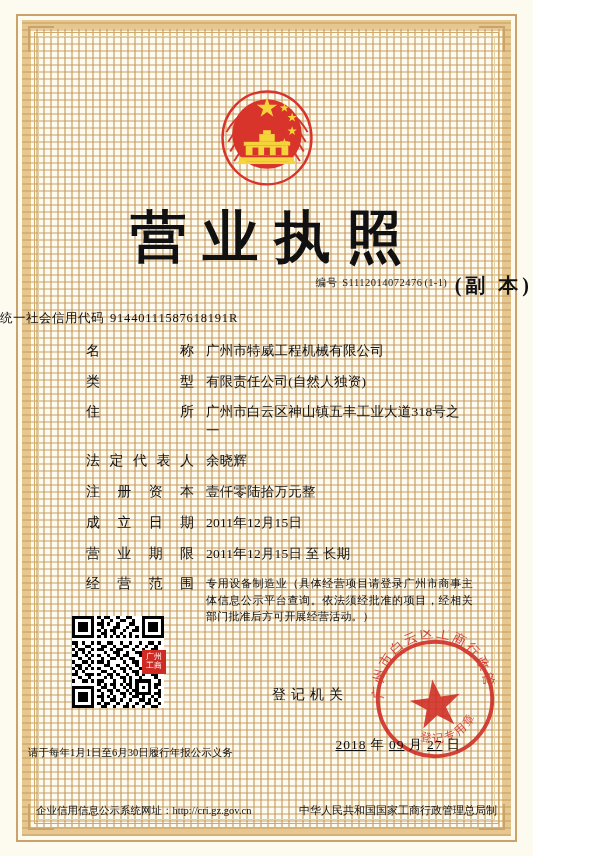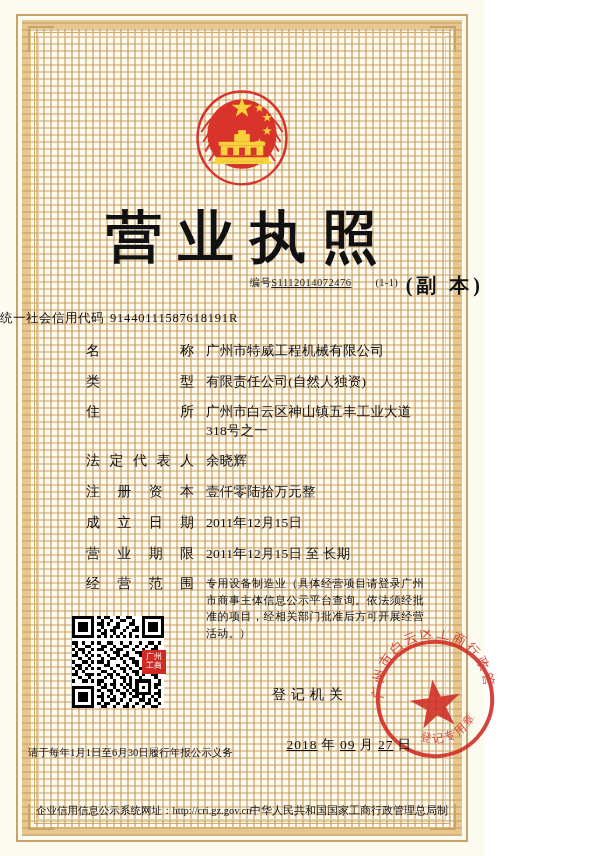--- a/index.html
+++ b/index.html
@@ -9,21 +9,21 @@
   }
   body {
     width: 600px;
     height: 856px;
     font-family: "Liberation Serif", serif;
     color: #1a1a1a;
     overflow: hidden;
   }
   .page {
     position: relative;
-    width: 484px;
+    width: 533px;
     height: 856px;
     background: #fdfaf0;
     box-sizing: border-box;
   }
   
   .frame-outer {
     position: absolute;
     left: 16px; top: 14px; right: 16px; bottom: 14px;
     border: 2px solid #c9a36a;
     box-sizing: border-box;
@@ -114,22 +114,22 @@
   }
   .serial {
     position: absolute;
     top: 276px;
     right: 86px;
     font-size: 10.5px;
     color: #222;
     letter-spacing: 0.3px;
     white-space: nowrap;
   }
-  .serial .num { letter-spacing: 0.5px; text-decoration: underline; }
-  .serial .pair { margin-left: 24px; }
+  .serial .num { margin-left: 5px; letter-spacing: 0.5px; }
+  .serial .pair { margin-left: 2px; }
 
   .credit-code {
     position: absolute;
     top: 310px;
     left: 0; right: 0;
     text-align: left;
     font-size: 12.5px;
     color: #111;
     letter-spacing: 0.5px;
   }

